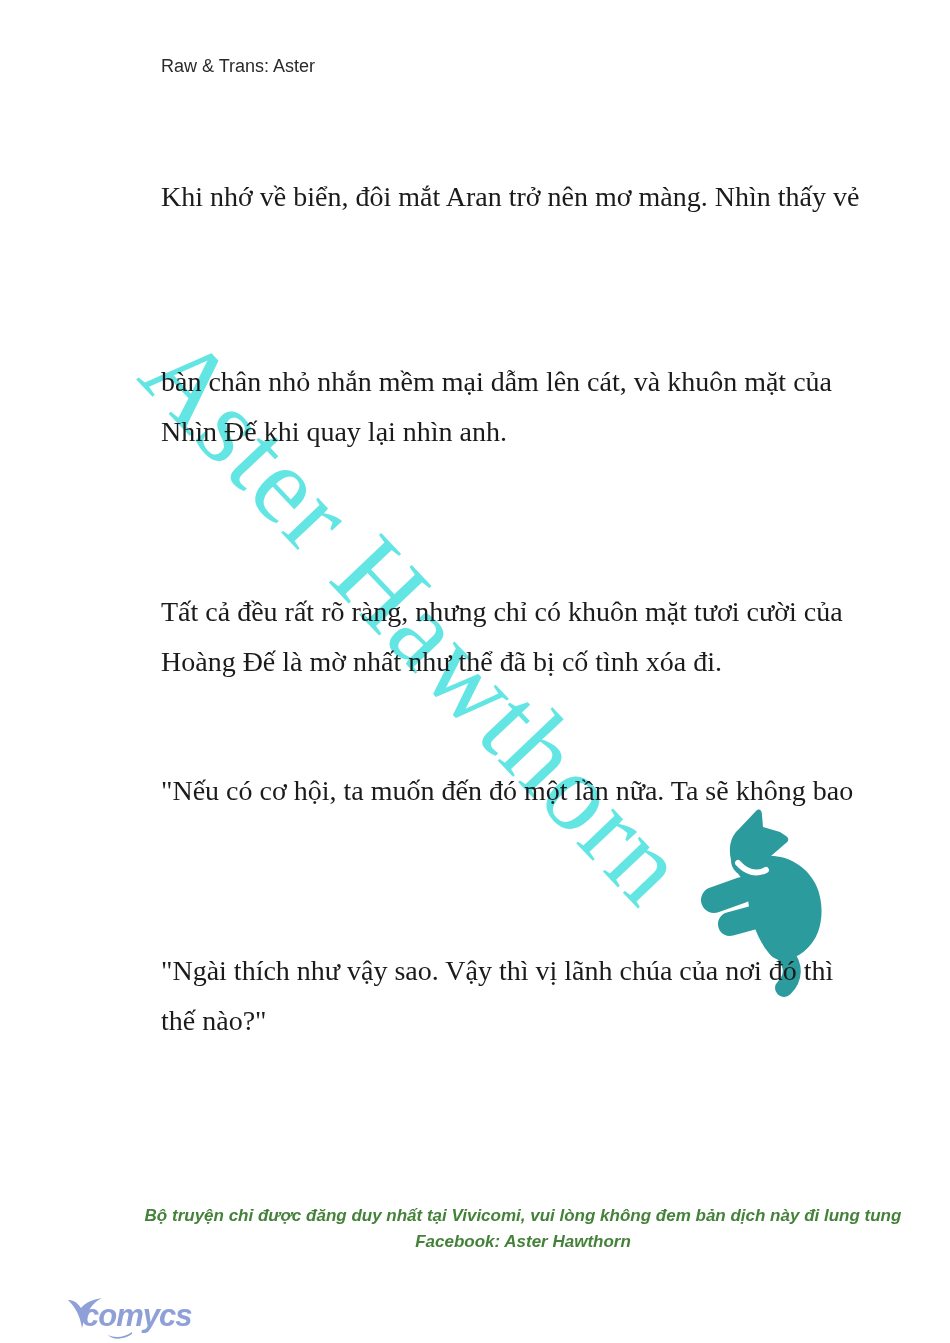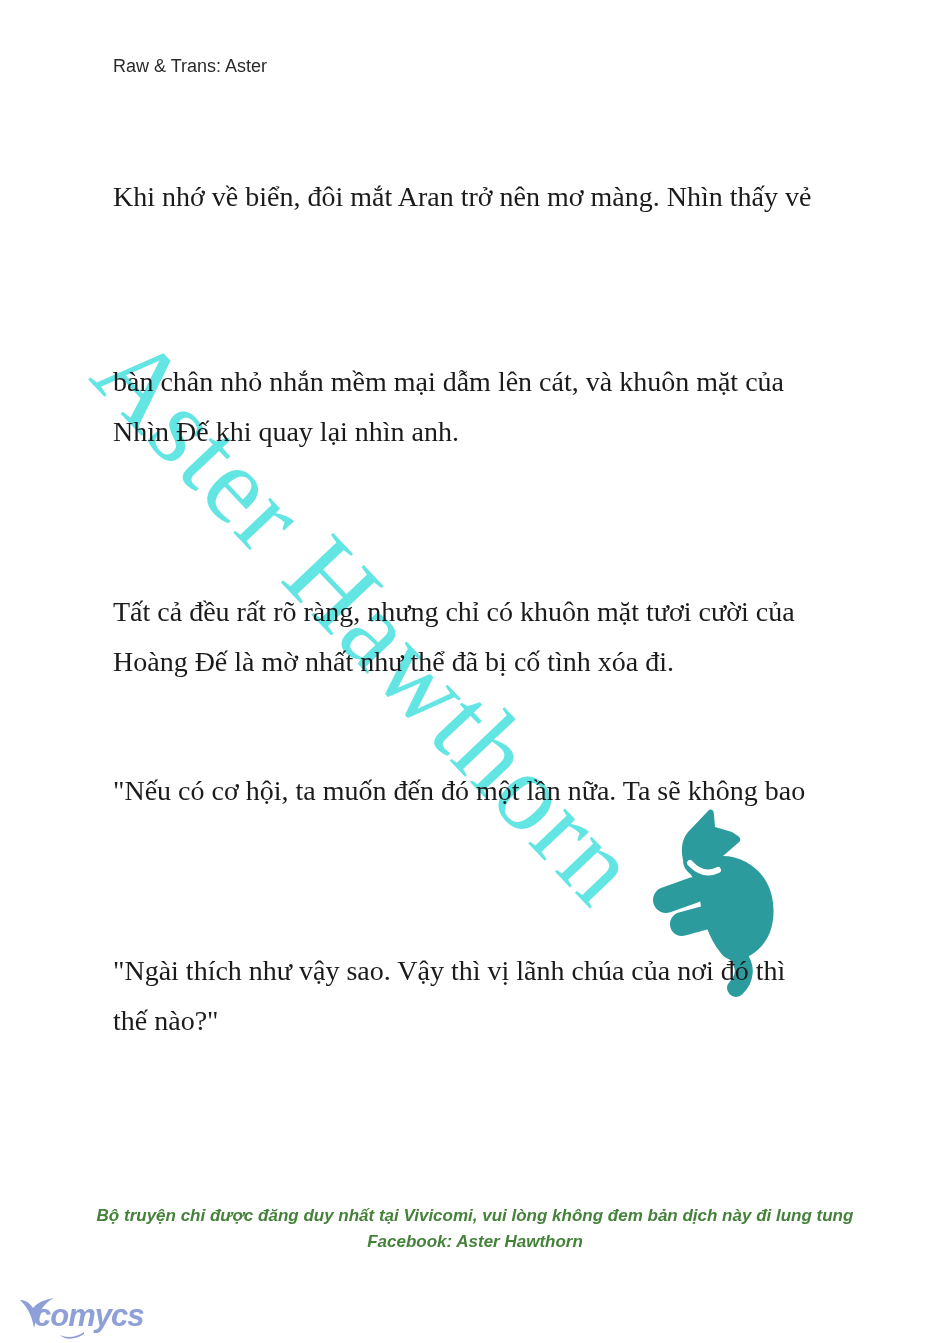--- a/index.html
+++ b/index.html
@@ -4,21 +4,21 @@
 <style>
   html,body{margin:0;padding:0;}
   body{
     width:950px;height:1343px;
     background:#ffffff;
     position:relative;
     overflow:hidden;
     font-family:"Liberation Serif","DejaVu Serif",serif;
     color:var(--text-color,#1b1b1b);
   }
-  .page{position:absolute;inset:0;}
+  .page{position:absolute;inset:0;margin-left:48px;}
 
   .header-credit{
     position:absolute;left:113px;top:56px;
     font-family:"Liberation Sans","DejaVu Sans",sans-serif;
     font-size:18px;color:#2a2a2a;white-space:nowrap;
   }
 
   .watermark{
     position:absolute;left:160px;top:310px;
     font-family:"Liberation Serif","DejaVu Serif",serif;

